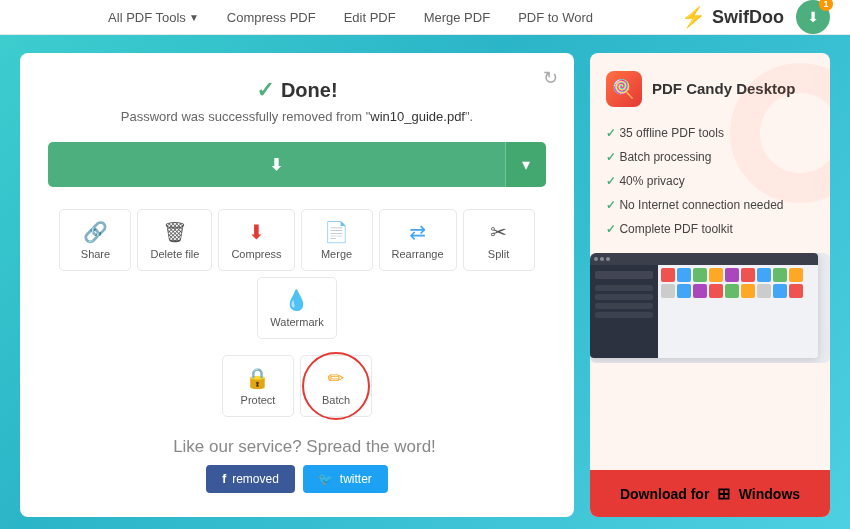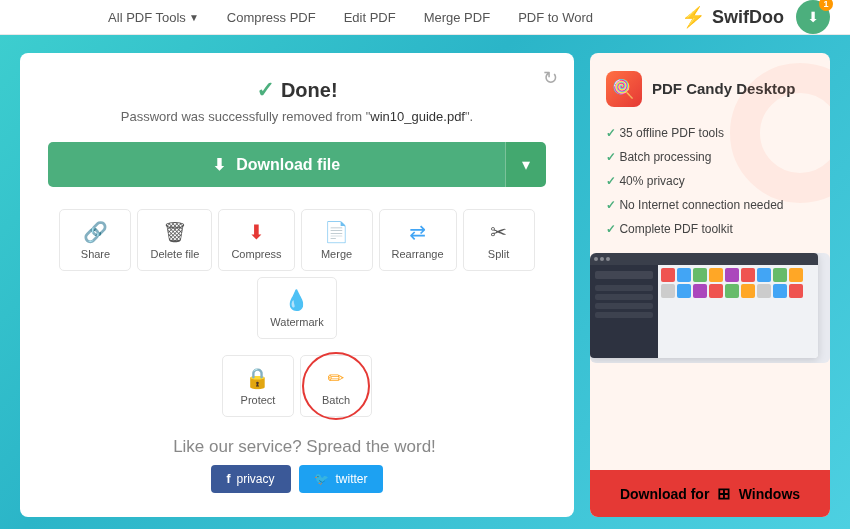--- a/index.html
+++ b/index.html
@@ -434,21 +434,20 @@
         <span>Done!</span>
       </div>
       <div class="done-subtitle">
         <span>Password was successfully removed from "</span><em><span>win10_guide.pdf</span></em><span>".</span>
       </div>
     </div>
 
     <div class="download-btn-group">
       <button class="download-main-btn">
         <span>⬇</span>
-        <span>Download file</span>
       </button>
       <button class="download-arrow-btn">
         <span>▾</span>
       </button>
     </div>
 
     <div class="tools-grid">
 
       <div class="tool-item">
         <span class="tool-icon">🔗</span>
@@ -498,21 +497,21 @@
           <span>Batch</span>
         </div>
       </div>
     </div>
 
     <div class="social-section">
       <div class="social-text">Like our service? Spread the word!</div>
       <div class="social-buttons">
         <button class="fb-btn">
           <span style="font-weight:bold;">f</span>
-          <span>privacy</span>
+          <span>removed</span>
         </button>
         <button class="tw-btn">
           <span>🐦</span>
           <span>twitter</span>
         </button>
       </div>
     </div>
   </div>
 
   <div class="right-panel">

